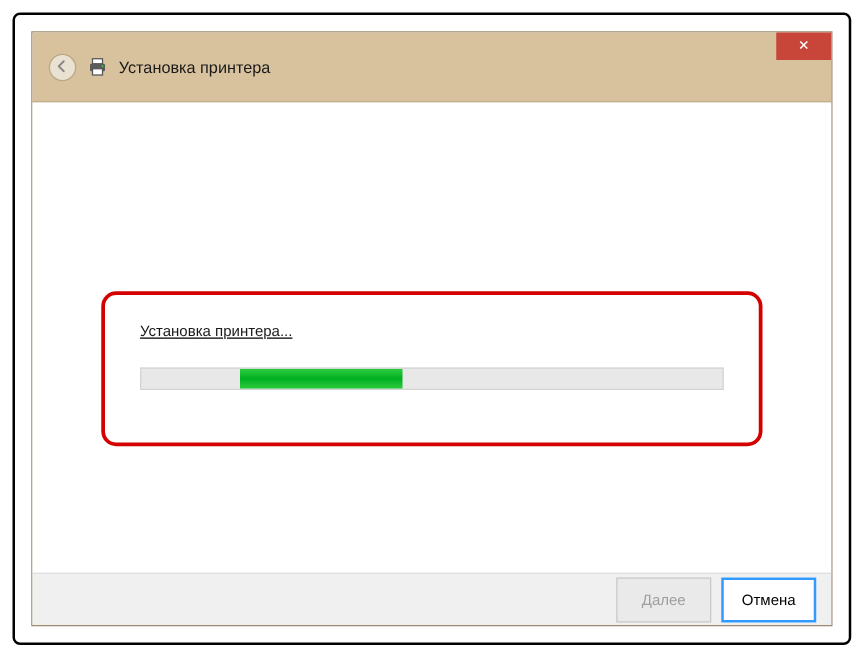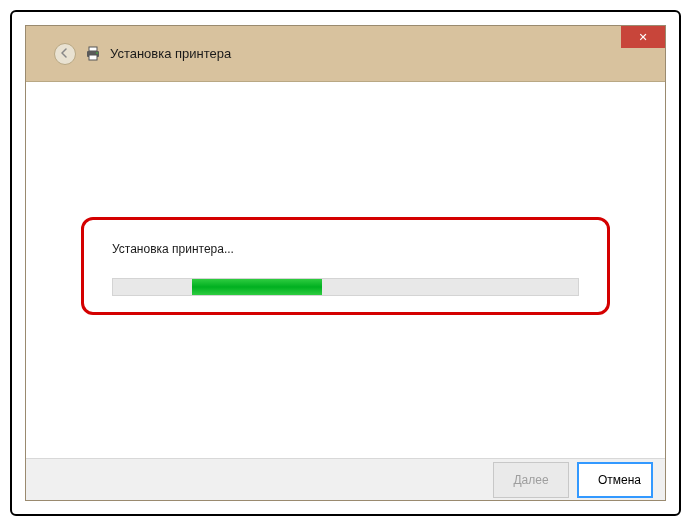--- a/index.html
+++ b/index.html
@@ -27,21 +27,21 @@
     display: flex;
     flex-direction: column;
   }
   .titlebar {
     height: 56px;
     background: #d8c29e;
     border-bottom: 1px solid #b9a884;
     display: flex;
     align-items: center;
     position: relative;
-    padding-left: 28px;
+    padding-left: 13px;
   }
   .close-btn {
     position: absolute;
     top: 0; right: 0;
     width: 44px; height: 22px;
     background: #c8453a;
     display: flex;
     align-items: center;
     justify-content: center;
     cursor: pointer;
@@ -76,25 +76,26 @@
     color: #1a1a1a;
   }
   .content {
     flex: 1;
     background: #fff;
     position: relative;
   }
   .highlight-box {
     position: absolute;
     left: 55px; right: 55px;
-    top: 135px;
-    height: 98px;
+    top: 151px;
+    height: 124px;
     border: 3px solid #d40000;
     border-radius: 12px;
     padding: 22px 28px 0 28px;
+    text-decoration: underline;
   }
   .status-text {
     font-size: 12px;
     color: #1a1a1a;
     margin-bottom: 22px;
   }
   .progress-track {
     height: 18px;
     background: #e8e8e8;
     border: 1px solid #d4d4d4;
@@ -124,21 +125,20 @@
     border: 1px solid #adadad;
     background: #eaeaea;
     font-size: 12px;
     font-family: inherit;
     padding: 0 10px;
     cursor: pointer;
   }
   .btn.default {
     border: 2px solid #3399ff;
     background: #fff;
-    text-align: right;
   }
   .btn:disabled {
     color: #9e9e9e;
     border-color: #c8c8c8;
     background: #eaeaea;
     cursor: default;
   }
 </style>
 </head>
 <body>

